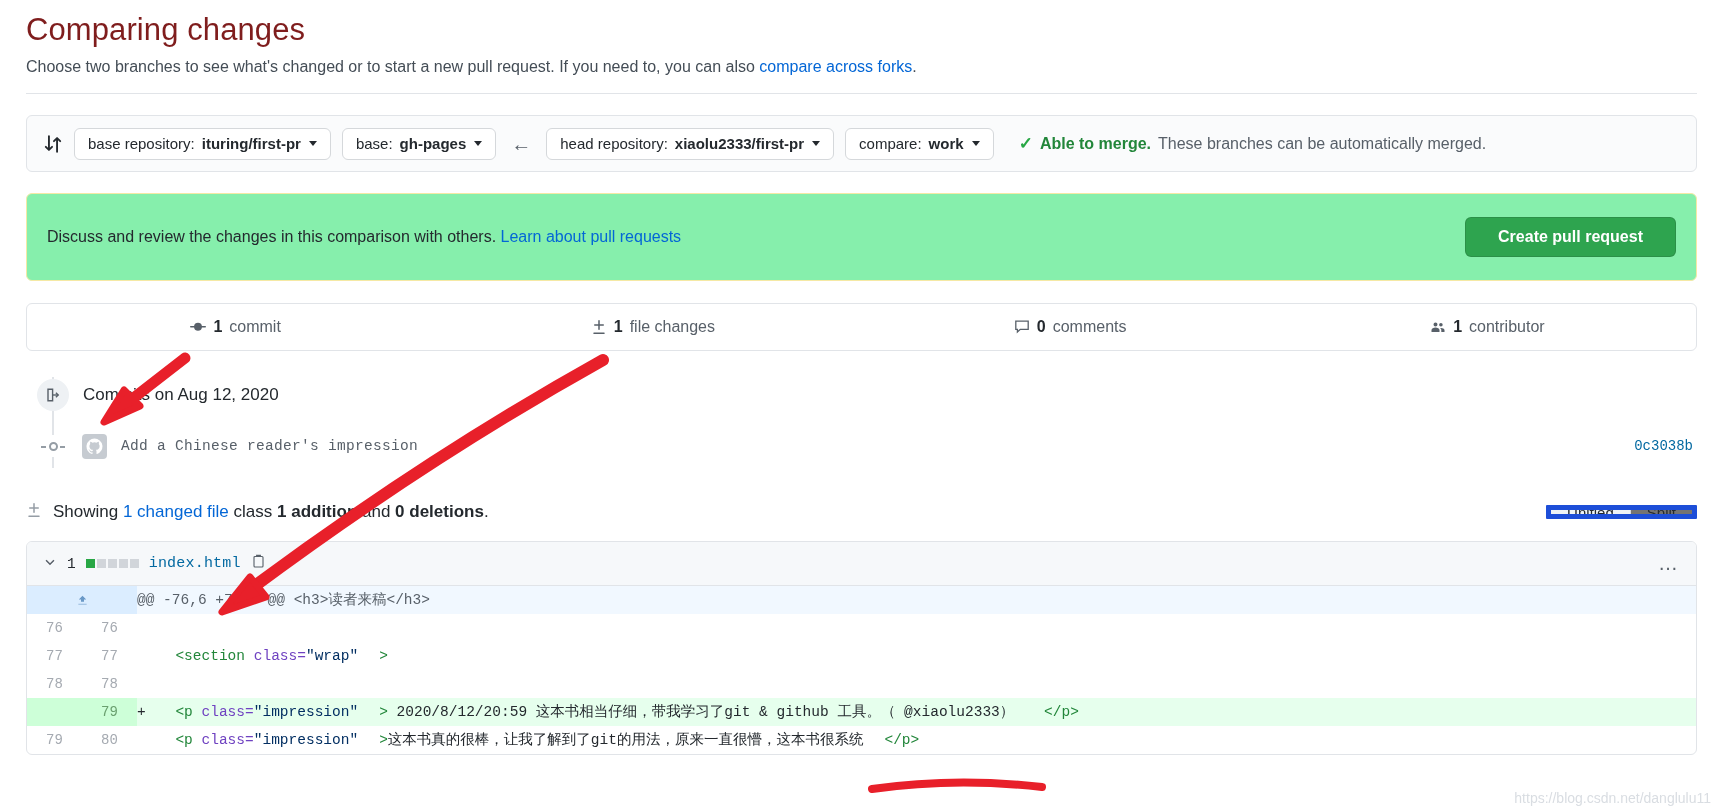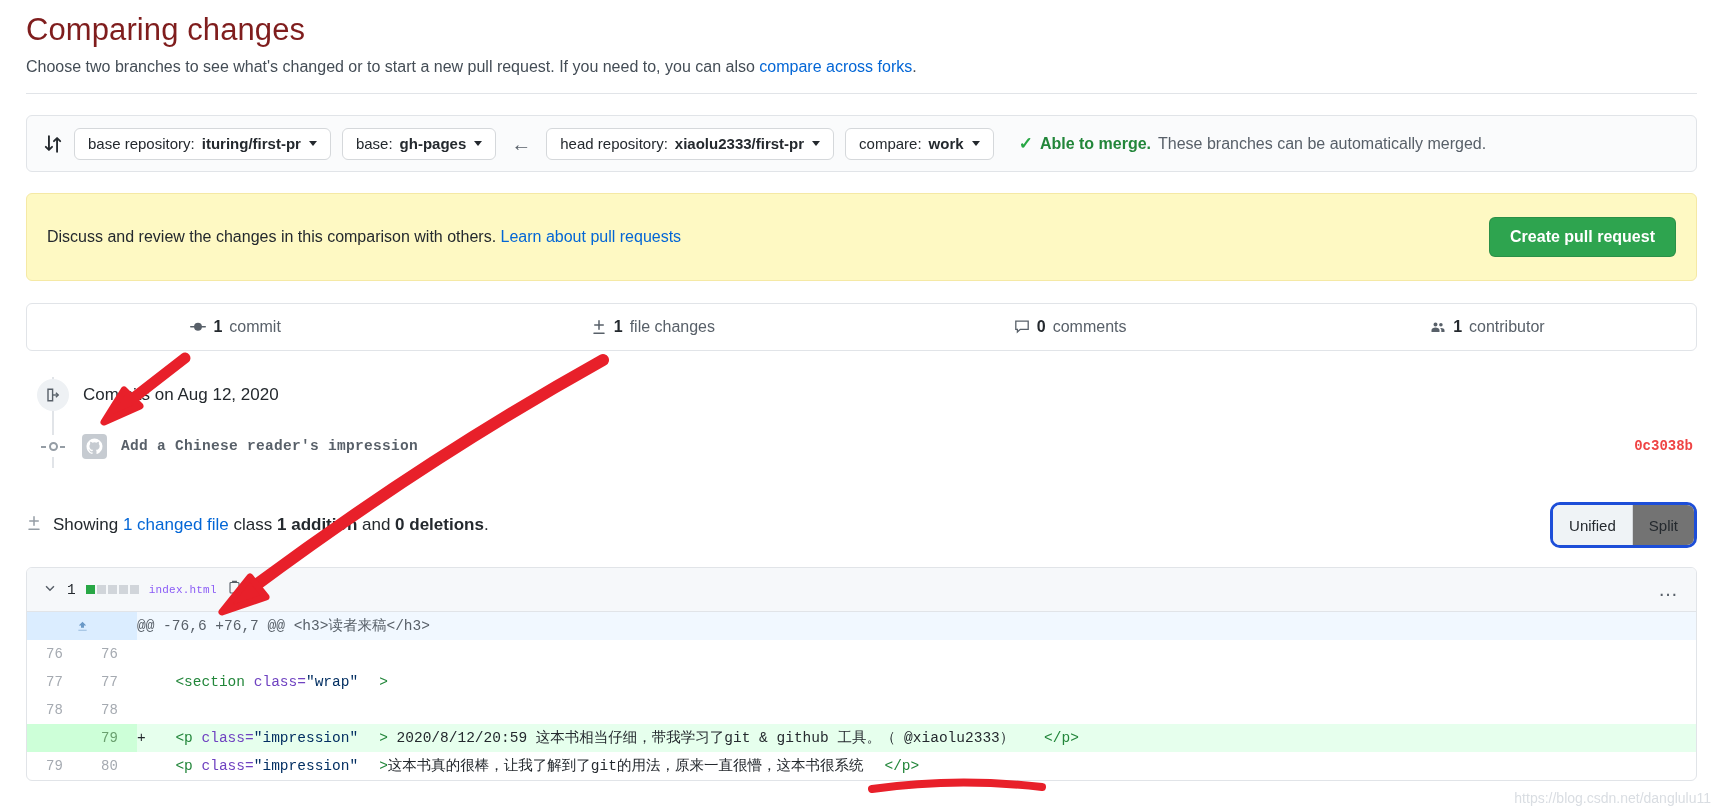--- a/index.html
+++ b/index.html
@@ -83,40 +83,40 @@
     gap: 7px;
     margin-left: 14px;
     white-space: nowrap;
   }
   .merge-status .check { color: #28a745; font-size: 17px; font-weight: 700; }
   .merge-status .able { color: #22863a; font-weight: 700; }
 
   
   .notice {
     margin-top: 21px;
-    background: #fef9c3;
+    background: #86efac;
     border: 1px solid #f5e9a5;
     border-radius: 6px;
     height: 88px;
     display: flex;
     align-items: center;
     justify-content: space-between;
     padding: 0 20px;
   }
   .notice-text { font-size: 16px; color: #24292e; }
   .notice-text a { color: #0366d6; text-decoration: none; }
   .btn-primary {
     background: #2ea44f;
     color: #fff;
     border: 1px solid rgba(27,31,35,.15);
     border-radius: 6px;
     font-size: 16px;
     font-weight: 700;
     height: 40px;
-    padding: 0 20px;
+    padding: 0 32px;
     cursor: pointer;
     font-family: "Liberation Sans", sans-serif;
   }
 
   
   .stats {
     margin-top: 22px;
     border: 1px solid #e1e4e8;
     border-radius: 6px;
     height: 48px;
@@ -168,21 +168,20 @@
     margin-left: 11px;
   }
   .group-label { font-size: 17px; color: #24292e; }
 
   .commit-row {
     position: relative;
     display: flex;
     align-items: center;
     height: 44px;
     margin-top: 11px;
-    font-weight: bold;
   }
   .commit-dot {
     position: relative;
     z-index: 2;
     width: 22px; height: 22px;
     margin-left: 16px;
     display: flex; align-items: center; justify-content: center;
     background: #fff;
   }
   .commit-dot span {
@@ -209,40 +208,40 @@
     margin-left: 14px;
     font-family: "Liberation Mono", monospace;
     font-size: 14.5px;
     color: #586069;
     letter-spacing: .3px;
   }
   .commit-sha {
     margin-left: auto;
     font-family: "Liberation Mono", monospace;
     font-size: 14px;
-    color: #ef4444;
+    color: #0369a1;
     padding-right: 4px;
   }
 
   
   .showing {
     display: flex;
     align-items: center;
     margin-top: 34px;
   }
   .showing-text { font-size: 17px; color: #24292e; margin-left: 11px; }
   .showing-text a { color: #0366d6; text-decoration: none; font-weight: 400; }
   .showing-text b { font-weight: 700; }
   .diff-toggle {
     margin-left: auto;
     display: flex;
-    border: 3px solid #1d4ed8;
-    border-radius: 10px;
+    border: 5px solid #1d4ed8;
+    border-radius: 1px;
     overflow: hidden;
-    height: 46px;
+    height: 14px;
   }
   .diff-toggle div {
     padding: 0 16px;
     display: flex; align-items: center;
     font-size: 15px;
     color: #24292e;
     background: #737373;
     cursor: pointer;
   }
   .diff-toggle div.sel { background: #eff3f6; }
@@ -264,22 +263,22 @@
     padding: 0 16px;
     gap: 10px;
   }
   .chev { color: #586069; font-size: 15px; display:block; }
   .file-count { font-family: "Liberation Mono", monospace; font-size: 14.5px; color: #24292e; }
   .blocks { display: flex; gap: 2px; align-items: center; }
   .blocks i { width: 9px; height: 9px; display: block; background: #d1d5da; }
   .blocks i.add { background: #28a745; }
   .file-name {
     font-family: "Liberation Mono", monospace;
-    font-size: 11px;
-    color: #8b5cf6;
+    font-size: 15px;
+    color: #0369a1;
     letter-spacing: .2px;
   }
   .kebab { margin-left: auto; color: #586069; font-size: 20px; letter-spacing: 2px; cursor: pointer; }
 
   .diff-table { width: 100%; border-collapse: collapse; table-layout: fixed; }
   .diff-table td { padding: 0; vertical-align: top; }
   .ln {
     width: 55px;
     text-align: center;
     padding-right: 13px;

